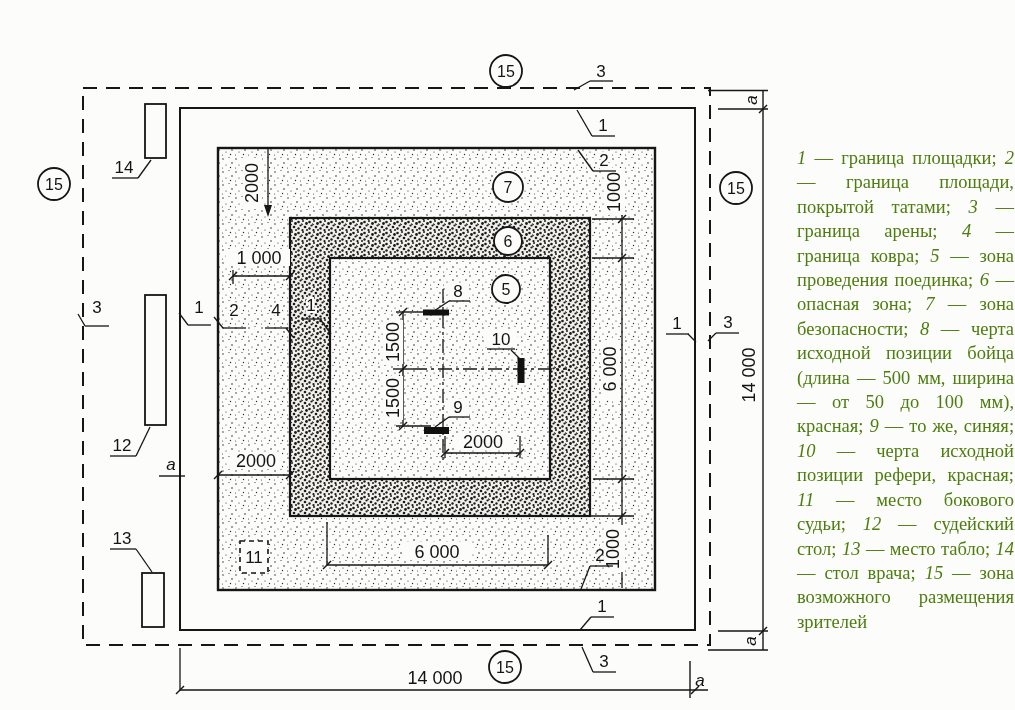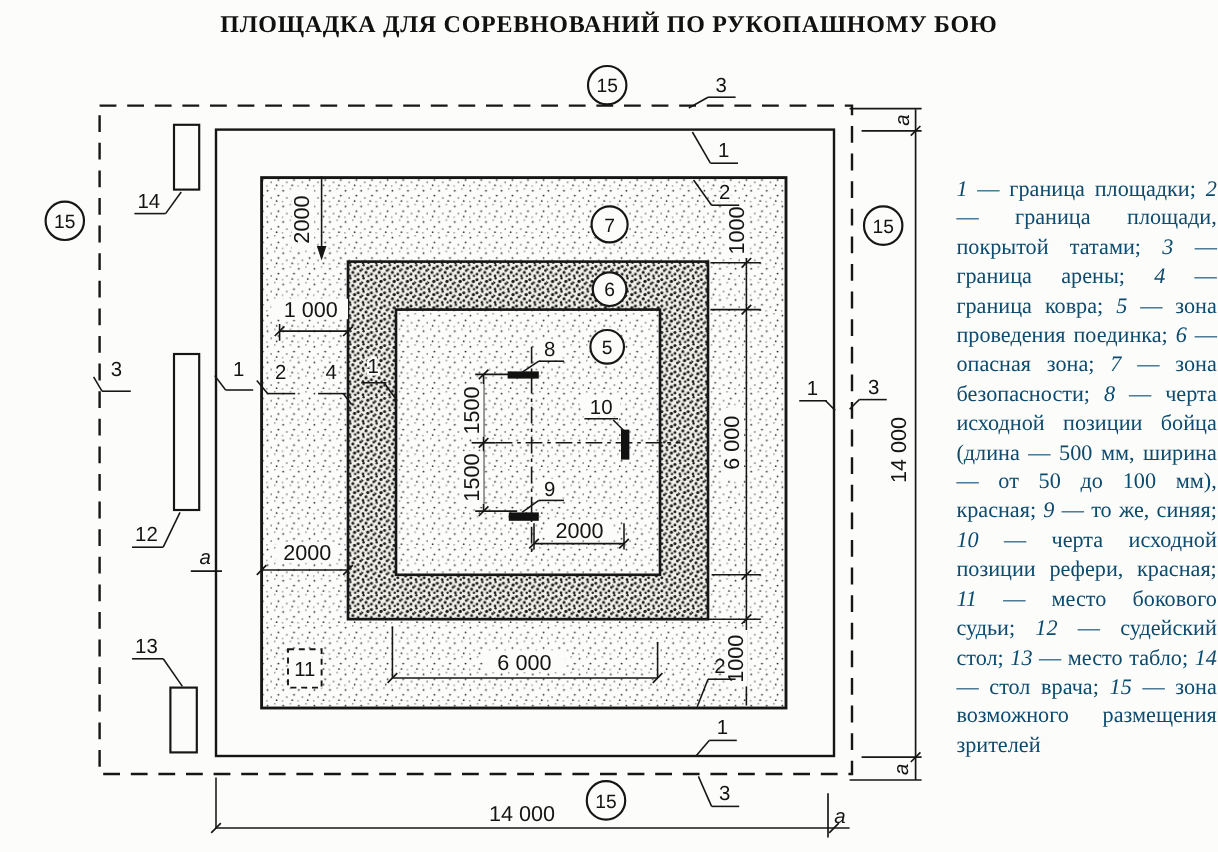--- a/index.html
+++ b/index.html
@@ -3,35 +3,34 @@
 <meta charset="utf-8">
 <style>
   html,body{margin:0;padding:0;background:#e8e8e8;}
   .page{position:relative;width:1015px;height:710px;background:#fcfcfa;overflow:hidden;
         font-family:"Liberation Sans",sans-serif;color:#141414;}
   .title{position:absolute;left:0;right:0;top:10px;text-align:center;
          font-family:"Liberation Serif",serif;font-weight:bold;font-size:20px;
          letter-spacing:0.6px;color:#111;}
   .legend{position:absolute;left:797px;top:146px;width:217px;
           font-family:"Liberation Serif",serif;font-size:18.5px;line-height:24.4px;
-          text-align:justify;color:#0c4a6e;}
+          text-align:justify;color:#4d7c0f;}
   .legend i{font-style:italic;}
   svg text{font-family:"Liberation Sans",sans-serif;fill:#141414;}
   .lbl{font-size:17px;}
   .dim{font-size:18px;}
   .cnum{font-size:16px;}
   .halo{paint-order:stroke;stroke:#fcfcfa;stroke-width:4px;}
   .amark{font-size:17px;font-style:italic;}
 </style>
 </head>
 <body>
 
 <div class="page">
 
-  <div class="title">ПЛОЩАДКА ДЛЯ СОРЕВНОВАНИЙ ПО РУКОПАШНОМУ БОЮ</div>
 
   <svg class="plan" width="790" height="710" viewBox="0 0 790 710">
     <defs>
       <pattern id="dots" width="13" height="13" patternUnits="userSpaceOnUse">
         <rect width="13" height="13" fill="#fcfcfa"></rect>
         <circle cx="2" cy="3" r="0.75" fill="#2a2a2a"></circle>
         <circle cx="8" cy="1.5" r="0.55" fill="#2a2a2a"></circle>
         <circle cx="11" cy="7" r="0.8" fill="#2a2a2a"></circle>
         <circle cx="5" cy="9" r="0.6" fill="#2a2a2a"></circle>
         <circle cx="9.5" cy="11.5" r="0.7" fill="#2a2a2a"></circle>

